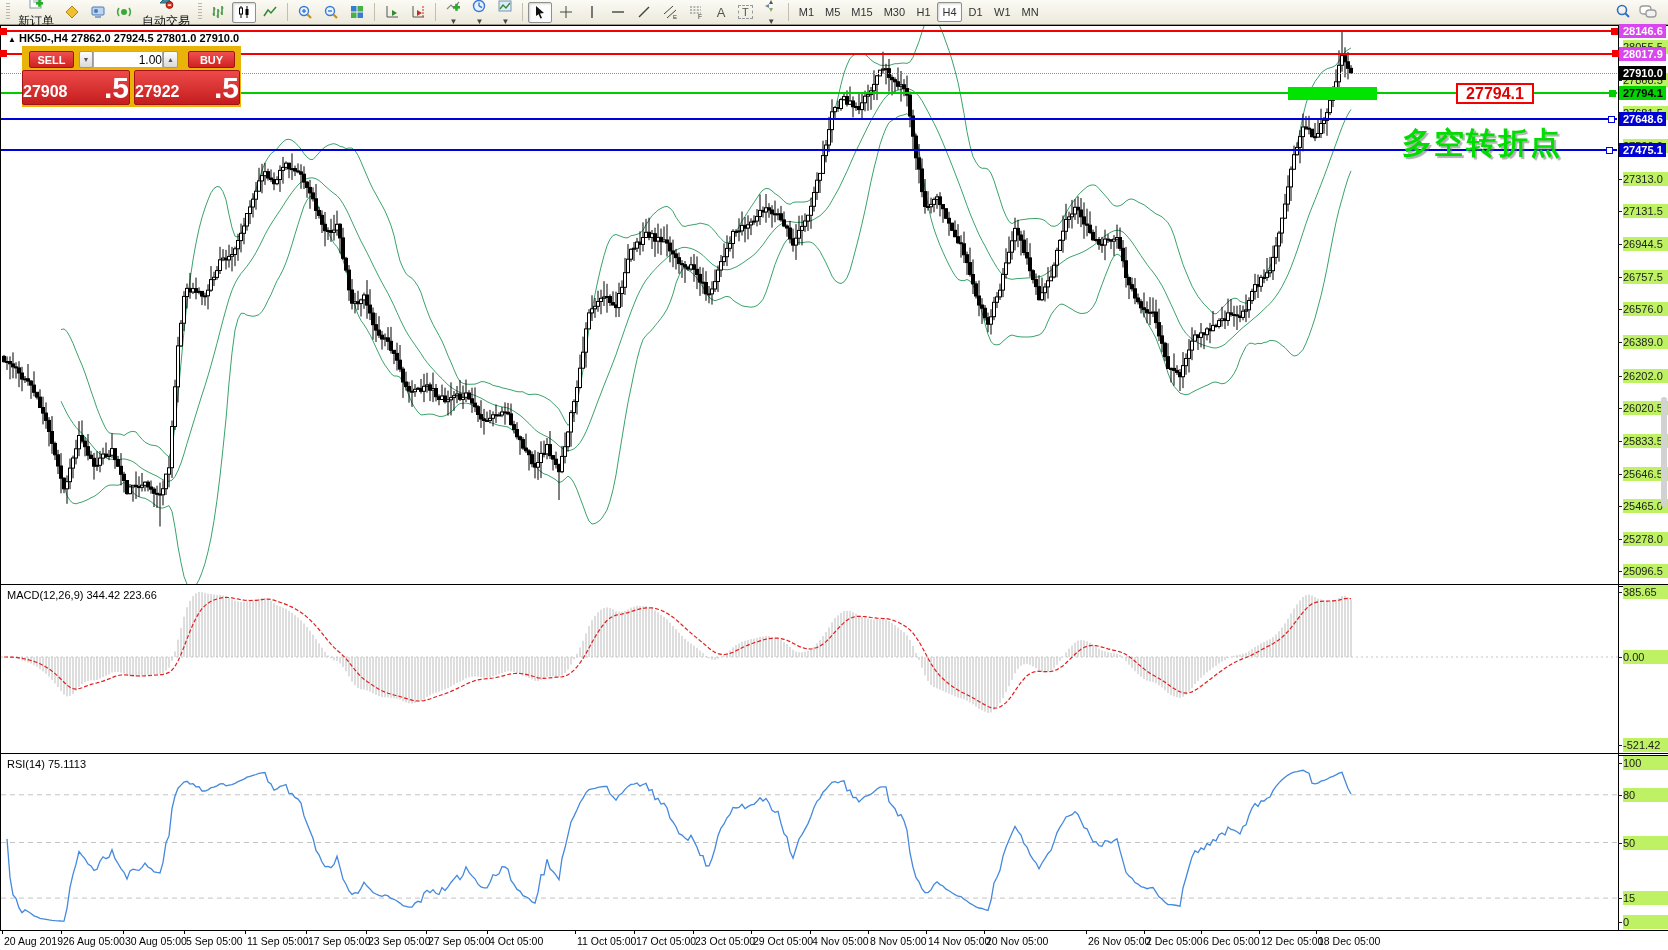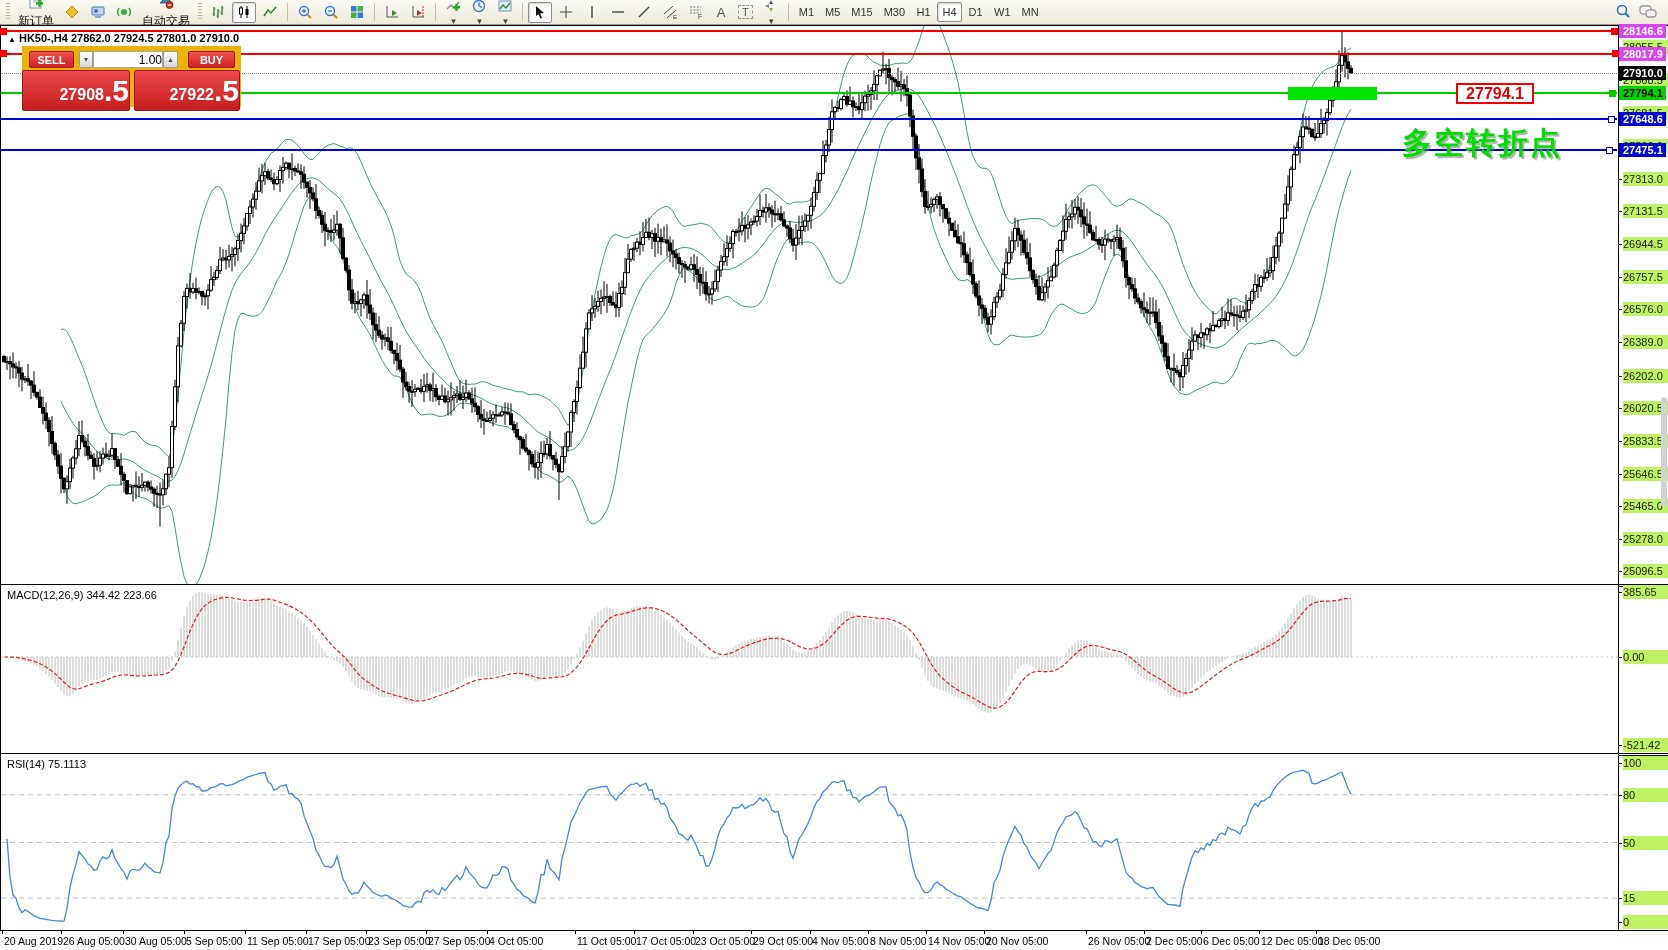--- a/index.html
+++ b/index.html
@@ -69,23 +69,23 @@
   .tp-btn { position:absolute; background:linear-gradient(180deg,#ef4f4f,#d02222); border:1px solid #a31212;
     border-radius:2px; color:#fff; display:flex; align-items:center; justify-content:center; font-weight:bold; }
   #tp-sell { left:7px; top:5px; width:45px; height:17px; font-size:11px; }
   #tp-buy  { left:166px; top:5px; width:47px; height:17px; font-size:11px; }
   #tp-spin-dn { left:57px; top:5px; width:14px; height:17px; }
   #tp-spin-up { left:141px; top:5px; width:15px; height:17px; }
   .spin { position:absolute; background:linear-gradient(180deg,#fefefe,#d9d9d9); border:1px solid #999;
     border-radius:2px; font-size:7px; color:#555; display:flex; align-items:center; justify-content:center; }
   #tp-vol { position:absolute; left:71px; top:5px; width:70px; height:17px; border:1px solid #aaa;
     font-size:12px; text-align:right; font-family:"Liberation Sans",sans-serif; }
-  .tp-big { position:absolute; top:24px; height:41px; background:linear-gradient(180deg,#ee4a4a,#c41d1d);
+  .tp-big { position:absolute; top:24px; height:35px; background:linear-gradient(180deg,#ee4a4a,#c41d1d);
     border:1px solid #a31212; border-radius:2px; color:#fff; display:flex; align-items:baseline;
-    justify-content:flex-end; }
+    justify-content:space-between; }
   #tp-sell-big { left:0; width:108px; }
   #tp-buy-big { left:112px; width:106px; }
   .tp-int { font-size:16px; font-weight:bold; align-self:center; margin-top:8px; }
   .tp-frac { font-size:30px; font-weight:bold; line-height:30px; align-self:center; }
 
   #scrollbar-thumb { position:absolute; left:1661px; top:397px; width:6px; height:110px;
     background:#d2d2d2; border-radius:3px; z-index:9; }
 </style>
 </head>
 <body>

